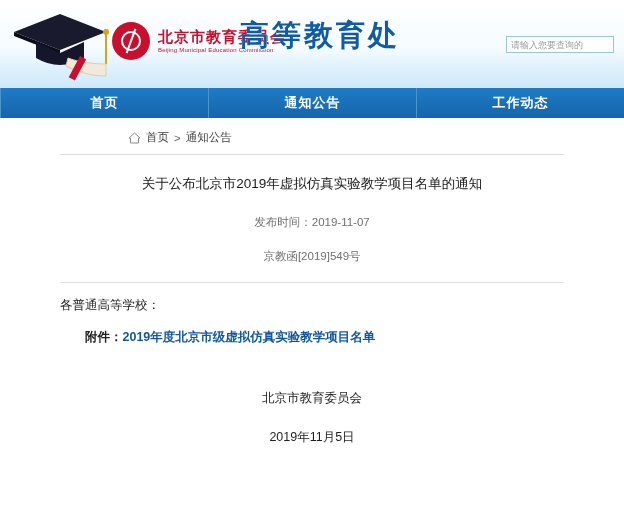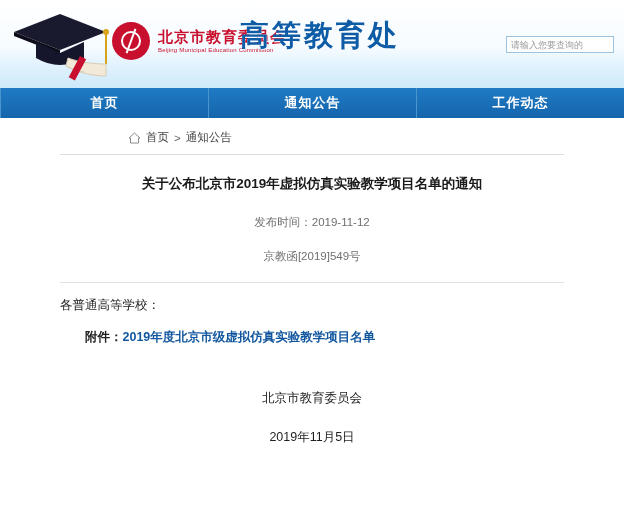--- a/index.html
+++ b/index.html
@@ -169,21 +169,21 @@
   }
 
   
   .doc {
     padding: 0 60px;
     box-sizing: border-box;
   }
   .doc-title {
     text-align: center;
     font-size: 13.5px;
-    font-weight: bold;
+    font-weight: normal;
     color: #1a1a1a;
     padding: 19px 20px 0 20px;
     line-height: 20px;
   }
   .doc-meta {
     text-align: center;
     font-size: 11.5px;
     color: #6f6f6f;
     margin-top: 21px;
   }
@@ -282,21 +282,21 @@
     </span>
     <span>首页</span>
     <span class="crumb-sep">&gt;</span>
     <span>通知公告</span>
   </div>
 
   <div class="divider"></div>
 
   <div class="doc">
     <div class="doc-title">关于公布北京市2019年虚拟仿真实验教学项目名单的通知</div>
-    <div class="doc-meta">发布时间：2019-11-12</div>
+    <div class="doc-meta">发布时间：2019-11-07</div>
     <div class="doc-docnum">京教函[2019]549号</div>
     <div class="rule"></div>
 
     <div class="body-text">
       <p>各普通高等学校：</p>
     </div>
 
     <div class="attach">
       <span>附件：</span><span class="link">2019年度北京市级虚拟仿真实验教学项目名单</span>
     </div>

